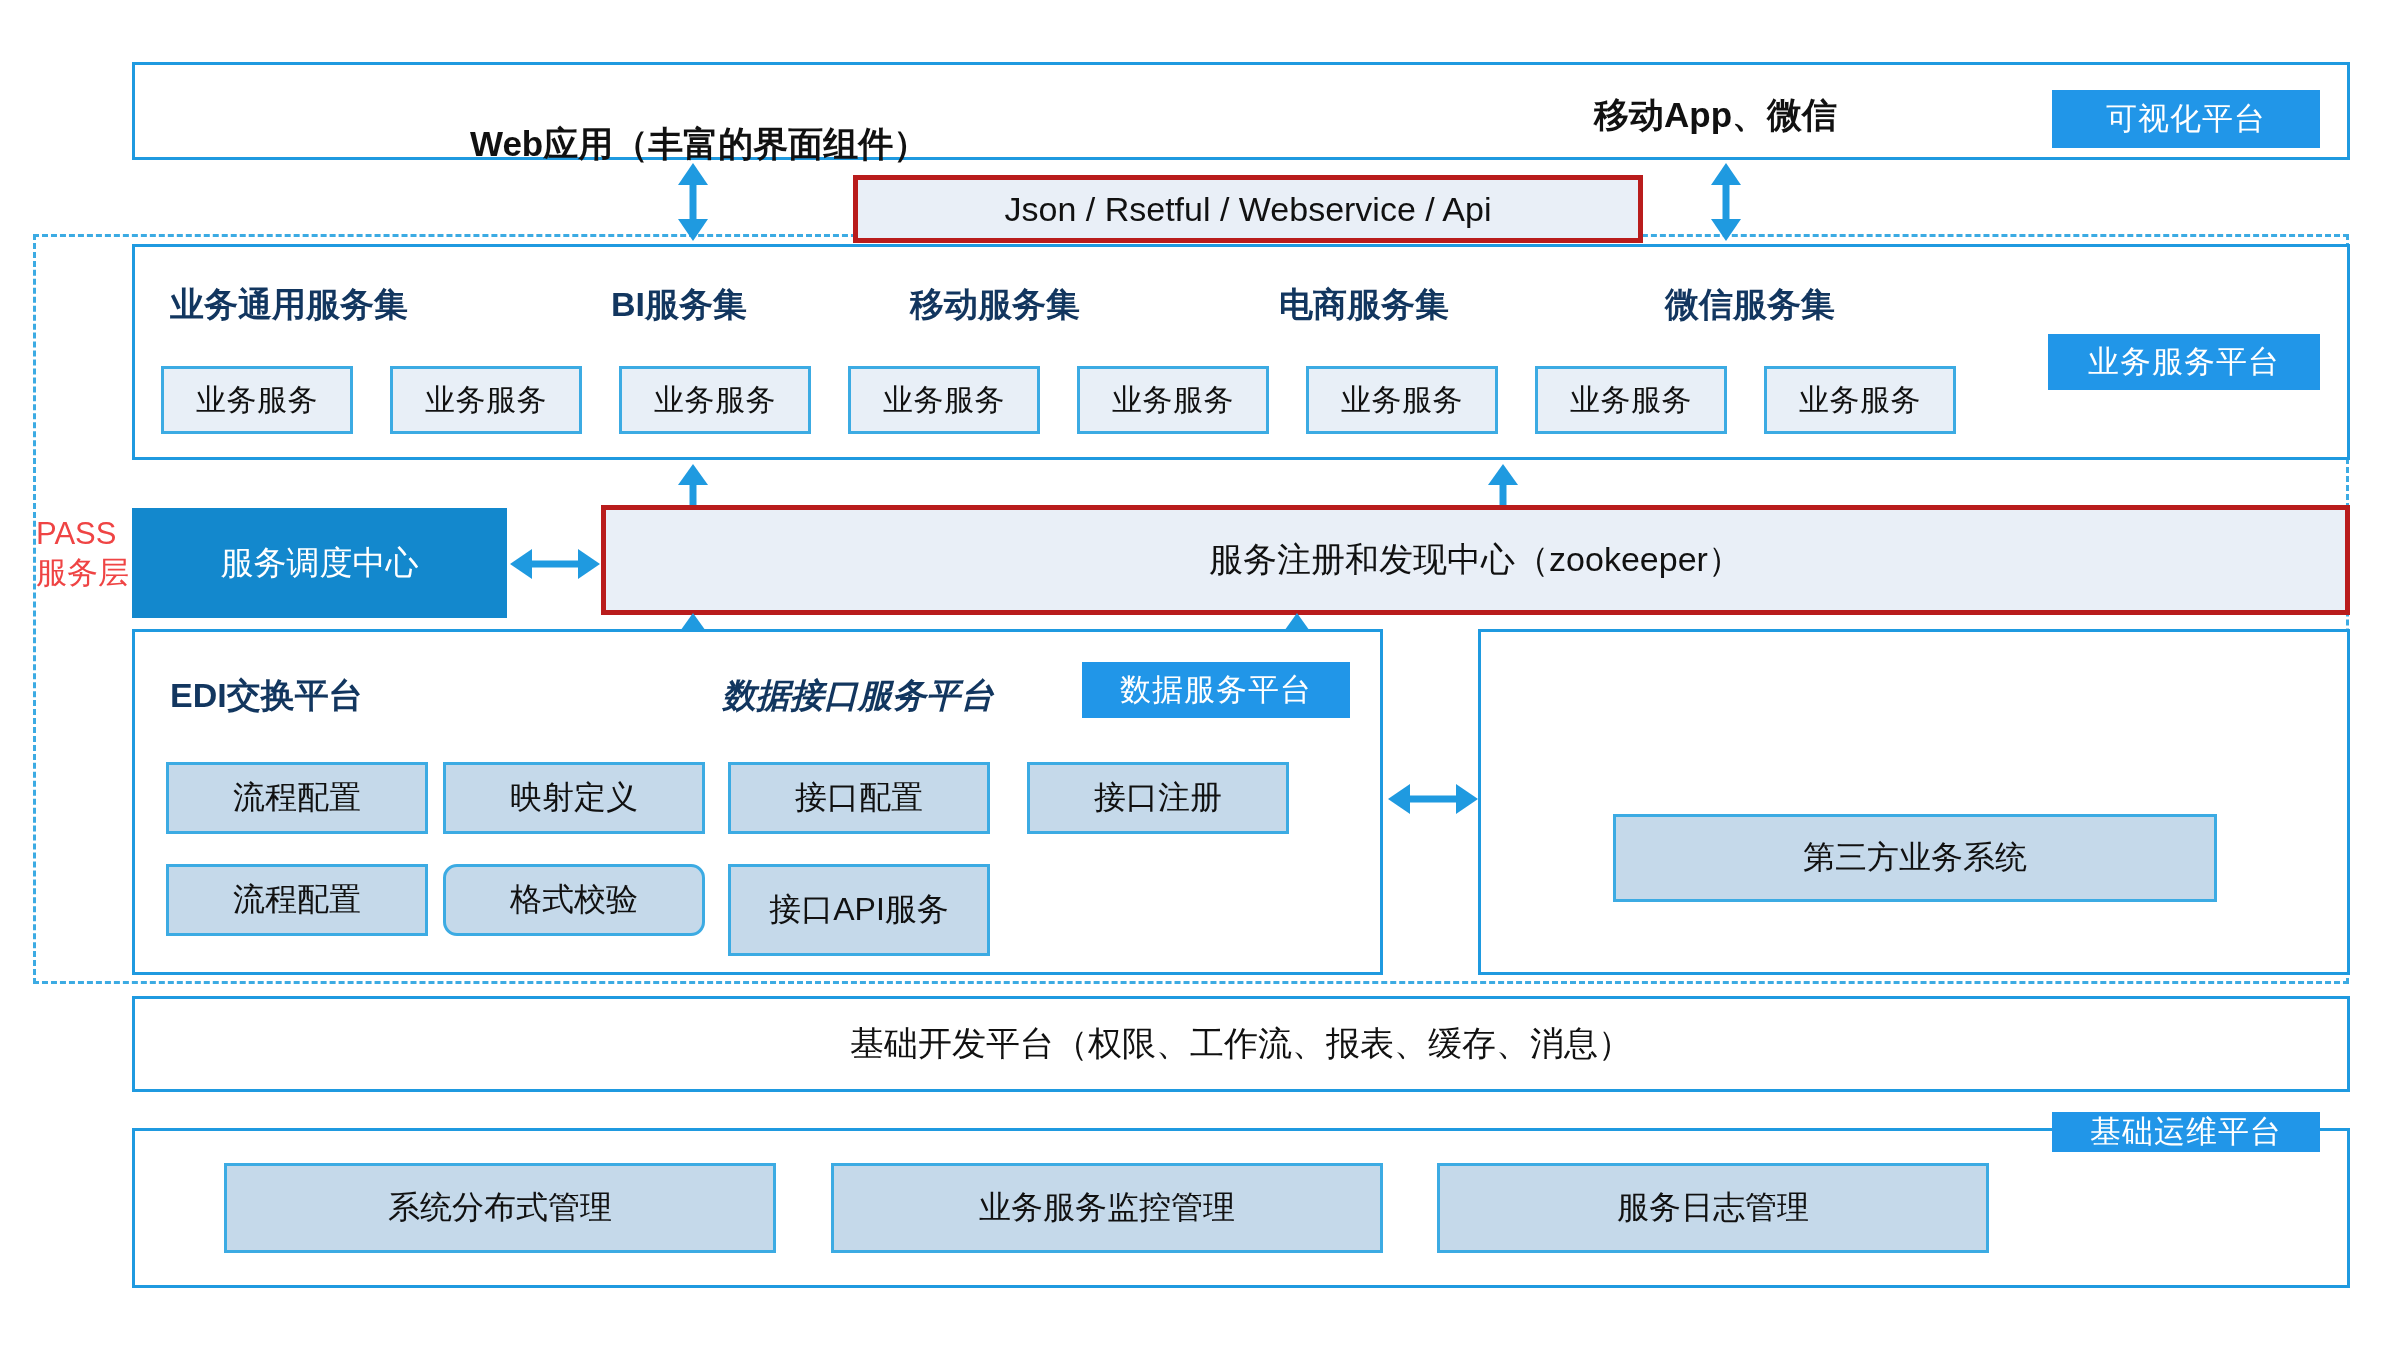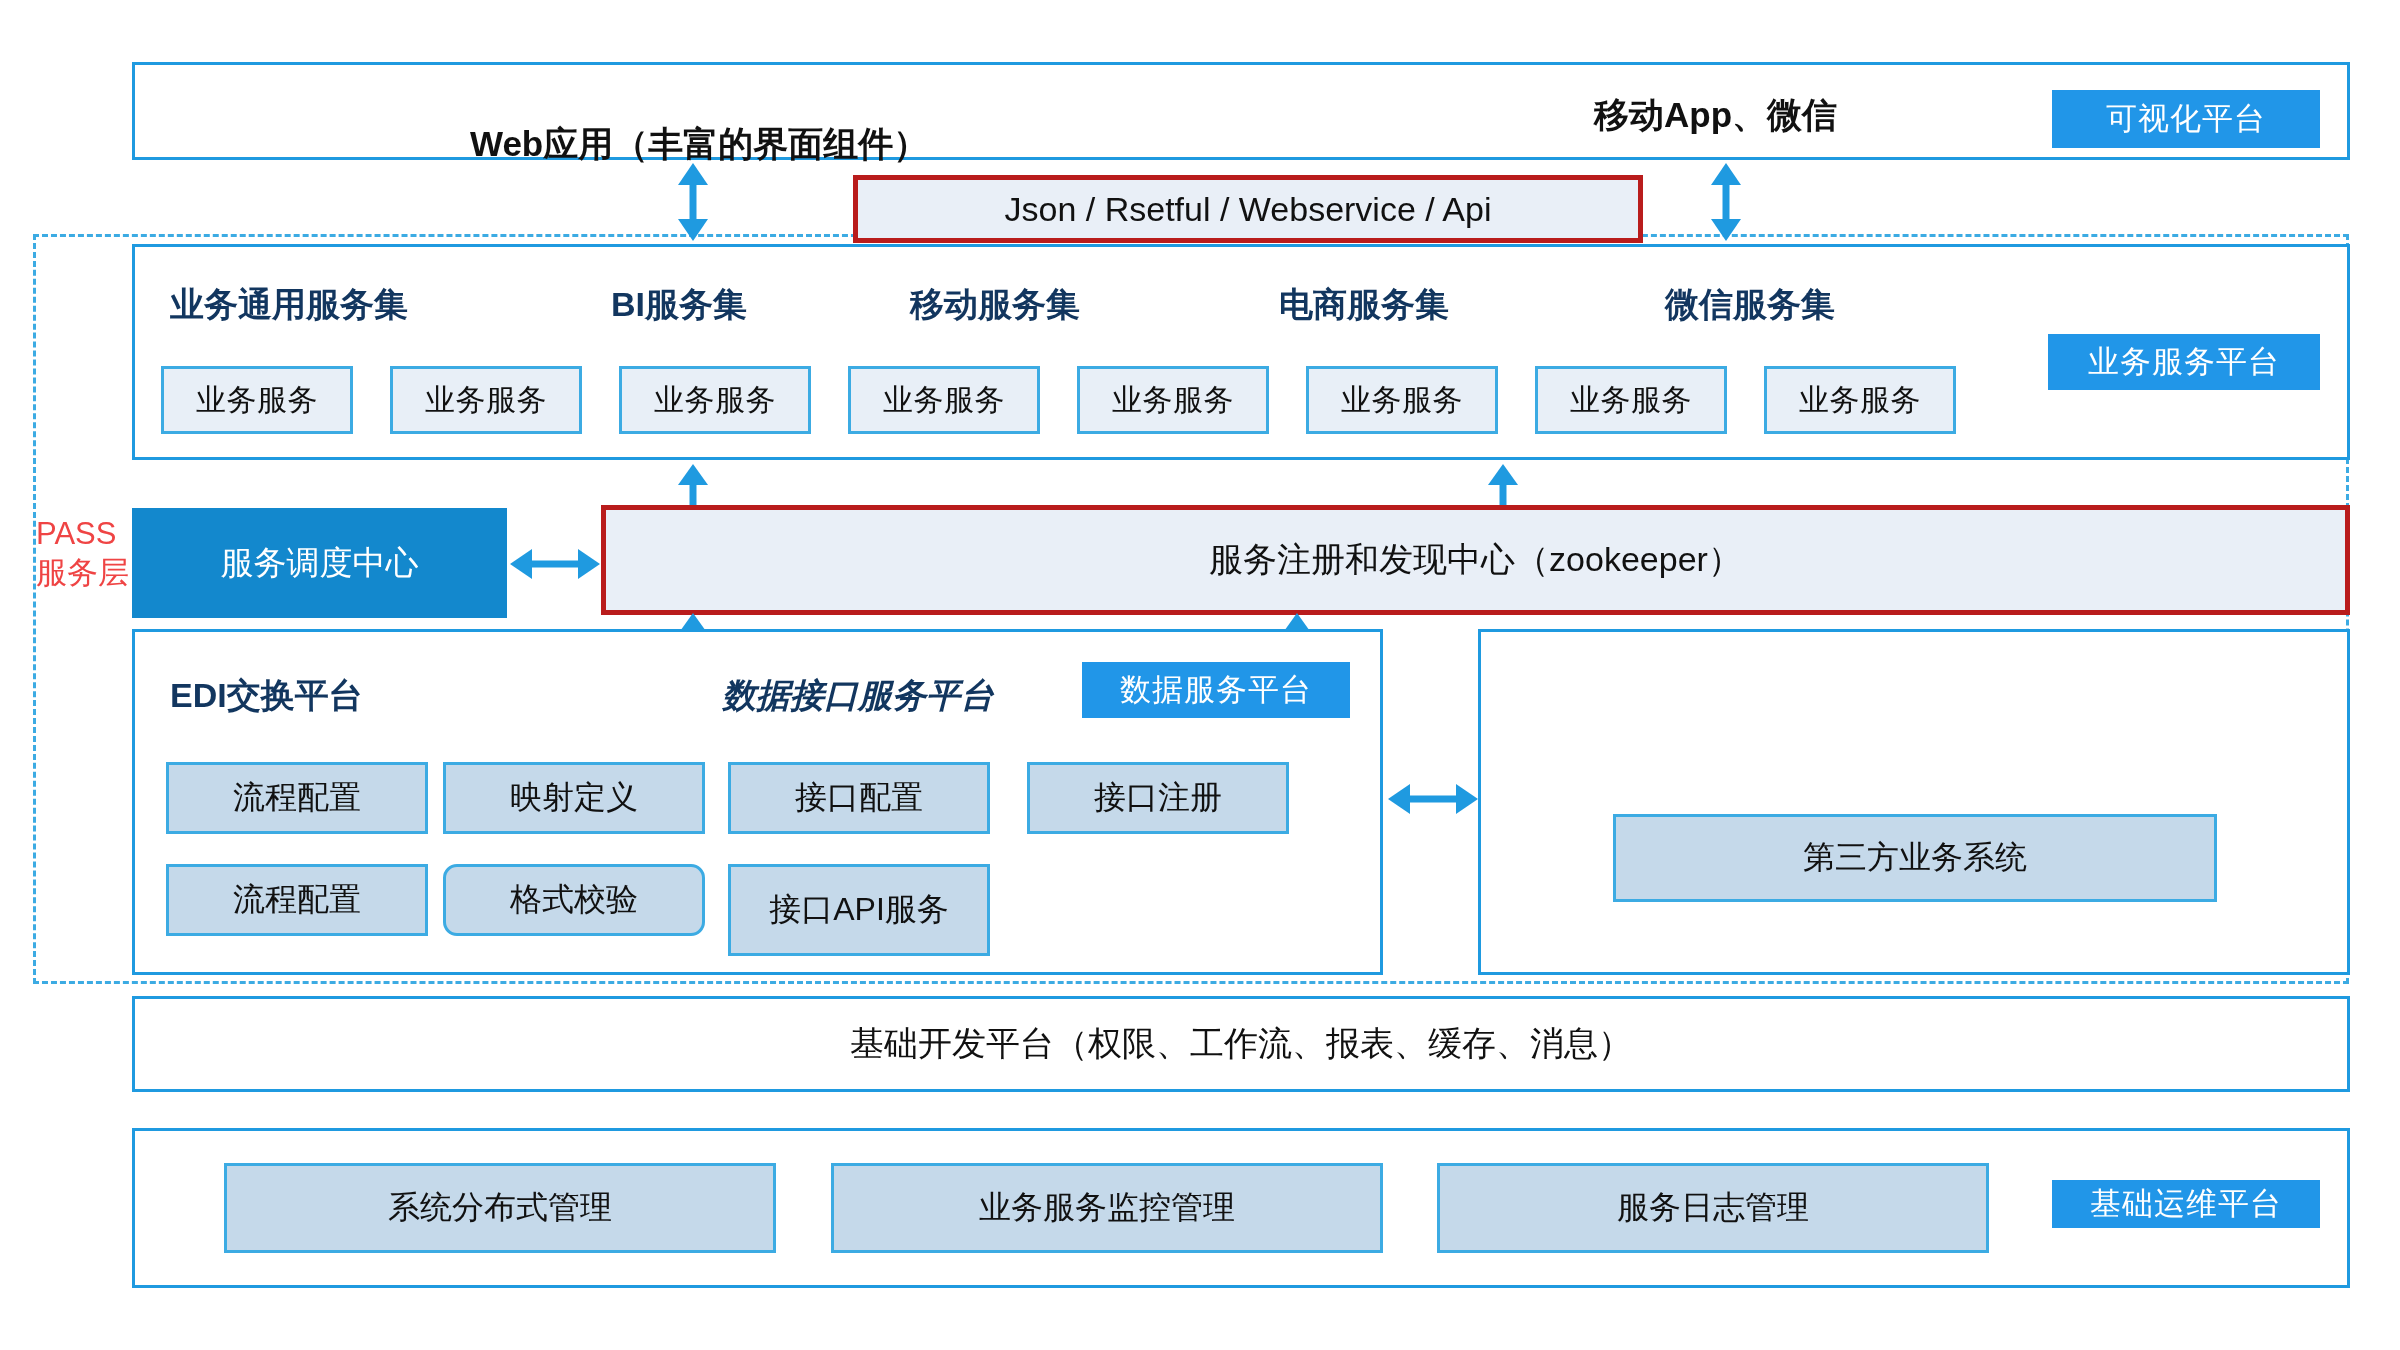--- a/index.html
+++ b/index.html
@@ -215,15 +215,15 @@
 
   <div class="abs panel" style="left:132px; top:996px; width:2218px; height:96px;"></div>
   <div class="abs centertext" style="left:132px; top:996px; width:2218px; height:96px;">基础开发平台（权限、工作流、报表、缓存、消息）</div>
 
   <div class="abs panel" style="left:132px; top:1128px; width:2218px; height:160px;"></div>
 
   <div class="abs chip-deep" style="left:224px; top:1163px; width:552px; height:90px;">系统分布式管理</div>
   <div class="abs chip-deep" style="left:831px; top:1163px; width:552px; height:90px;">业务服务监控管理</div>
   <div class="abs chip-deep" style="left:1437px; top:1163px; width:552px; height:90px;">服务日志管理</div>
 
-  <div class="abs badge" style="left:2052px; top:1180px; width:268px; height:48px;">基础运维平台</div>
+  <div class="abs badge" style="left:2052px; top:1112px; width:268px; height:40px;">基础运维平台</div>
 
 </div>
 
 </body></html>

